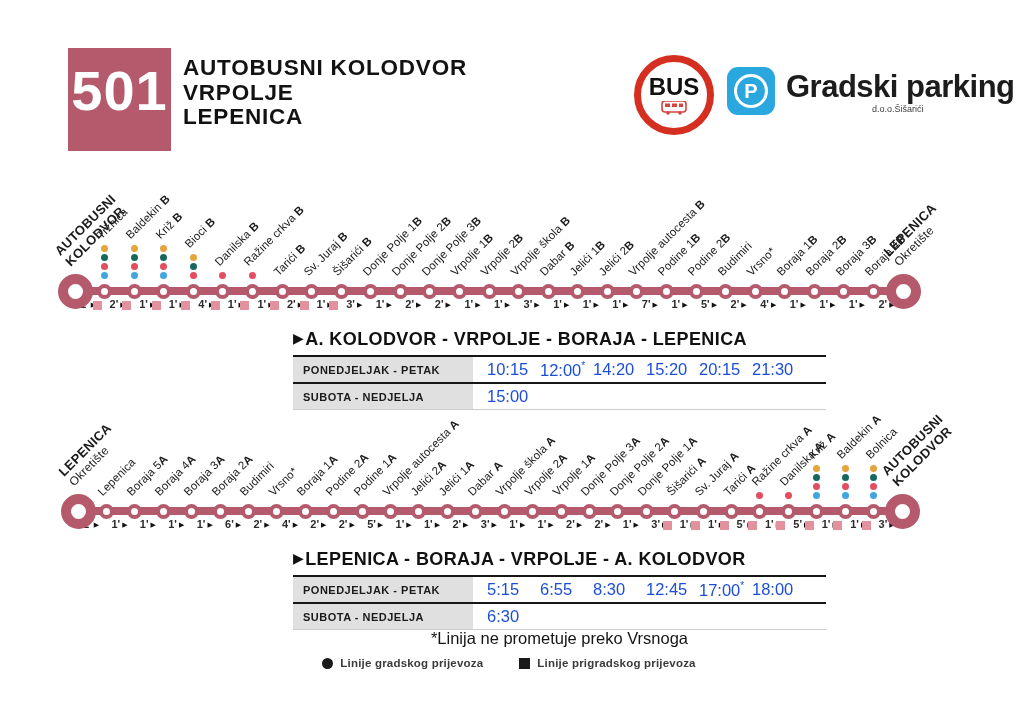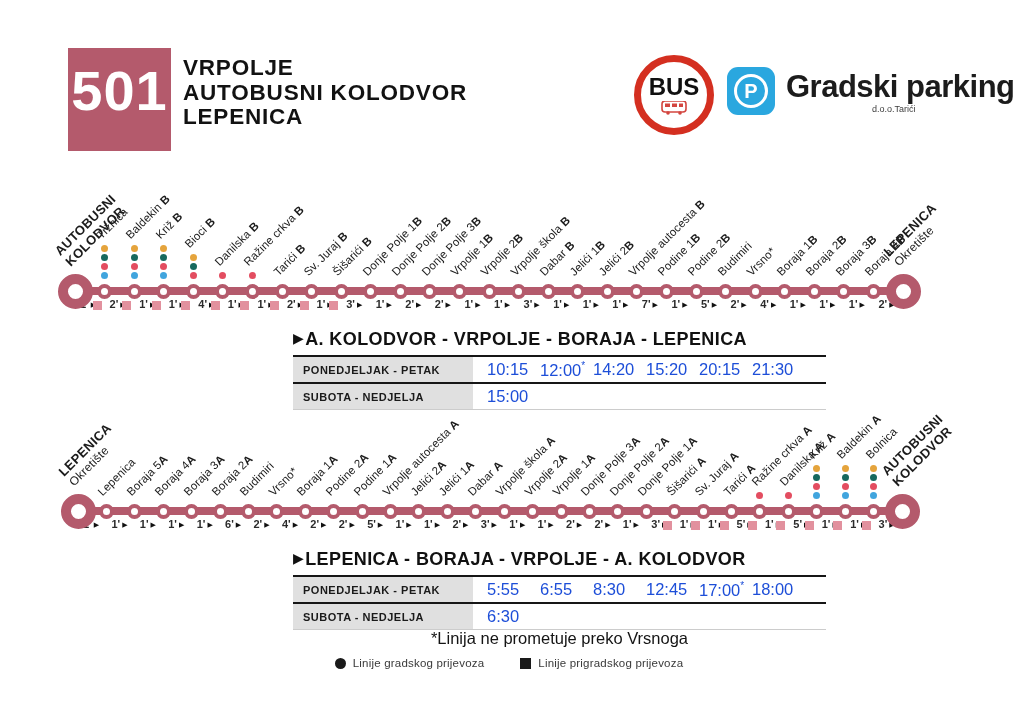--- a/index.html
+++ b/index.html
@@ -47,49 +47,49 @@
   .tt-box{border-bottom:1.5px solid #ccc;}
   .tt-row{display:flex;border-top:2px solid #161616;}
   .tt-label{width:180px;background:#e0e0e0;display:flex;align-items:center;padding-left:10px;
             font-size:11px;font-weight:700;letter-spacing:.5px;height:25px;color:#1a1a1a;}
   .tt-times{display:flex;align-items:center;padding-left:14px;}
   .tt-time{width:53px;font-size:16.5px;color:#1d4ed8;}
   .tt-time sup{font-size:10px;}
 
   .footnote{left:293px;top:629px;width:533px;text-align:center;font-size:16.5px;color:#141414;}
   .legend{left:239px;top:657px;width:540px;display:flex;justify-content:center;gap:36px;}
-  .lg-item{display:flex;align-items:center;gap:7px;font-size:11.5px;color:#3a3a3a;font-weight:400;letter-spacing:.2px;}
+  .lg-item{display:flex;align-items:center;gap:7px;font-size:11.5px;color:#3a3a3a;font-weight:700;letter-spacing:.2px;}
   .lg-circle{width:11px;height:11px;background:#1a1a1a;border-radius:50%;}
   .lg-square{width:11px;height:11px;background:#1a1a1a;}
 </style>
 </head>
 <body>
 
 <div class="abs badge">501</div>
 <div class="abs title">
+  <div>AUTOBUSNI KOLODVOR</div>
   <div>VRPOLJE</div>
-  <div>AUTOBUSNI KOLODVOR</div>
   <div>LEPENICA</div>
 </div>
 <div class="abs bus-circle">
   <span class="bus-word">BUS</span>
   <svg width="26" height="14" style="margin-top:2px;">
     <rect x="1" y="0" width="24" height="11" rx="3" fill="none" stroke="#d3453f" stroke-width="1.6"></rect>
     <rect x="4" y="2.5" width="5" height="3.5" fill="#d3453f"></rect>
     <rect x="11" y="2.5" width="5" height="3.5" fill="#d3453f"></rect>
     <rect x="18" y="2.5" width="4" height="3.5" fill="#d3453f"></rect>
     <circle cx="7" cy="12" r="1.8" fill="#d3453f"></circle>
     <circle cx="19" cy="12" r="1.8" fill="#d3453f"></circle>
   </svg>
 </div>
 <div class="abs p-badge">
   <div class="p-ring">P</div>
 </div>
 <div class="abs p-name">Gradski parking</div>
-<div class="abs p-sub">d.o.o.Tarići</div>
+<div class="abs p-sub">d.o.o.Šišarići</div>
 
 <div id="route1" class="route">
     <div class="rbar" style="left: 67px; top: 287px; width: 844px;"></div>
     <div class="iv" style="left: 80px; top: 298px;"><span>1'</span><span class="ivarr">▶</span></div>
     <div class="iv" style="left: 109.571px; top: 298px;"><span>2'</span><span class="ivarr">▶</span></div>
     <div class="iv" style="left: 139.143px; top: 298px;"><span>1'</span><span class="ivarr">▶</span></div>
     <div class="iv" style="left: 168.714px; top: 298px;"><span>1'</span><span class="ivarr">▶</span></div>
     <div class="iv" style="left: 198.286px; top: 298px;"><span>4'</span><span class="ivarr">▶</span></div>
     <div class="iv" style="left: 227.857px; top: 298px;"><span>1'</span><span class="ivarr">▶</span></div>
     <div class="iv" style="left: 257.429px; top: 298px;"><span>1'</span><span class="ivarr">▶</span></div>
@@ -369,21 +369,21 @@
         </div>
       </div>
     </div>
   </div>
 <div id="table2" class="tt" style="top:549px;">
     <div class="tt-title"><span class="tt-marker">▶</span><span>LEPENICA - BORAJA - VRPOLJE - A. KOLODVOR</span></div>
     <div class="tt-box">
       <div class="tt-row">
         <div class="tt-label">PONEDJELJAK - PETAK</div>
         <div class="tt-times">
-          <span class="tt-time">5:55</span>
+          <span class="tt-time">5:15</span>
           <span class="tt-time">6:55</span>
           <span class="tt-time">8:30</span>
           <span class="tt-time">12:45</span>
           <span class="tt-time">17:00<sup>*</sup></span>
           <span class="tt-time">18:00</span>
         </div>
       </div>
       <div class="tt-row">
         <div class="tt-label">SUBOTA - NEDJELJA</div>
         <div class="tt-times">

